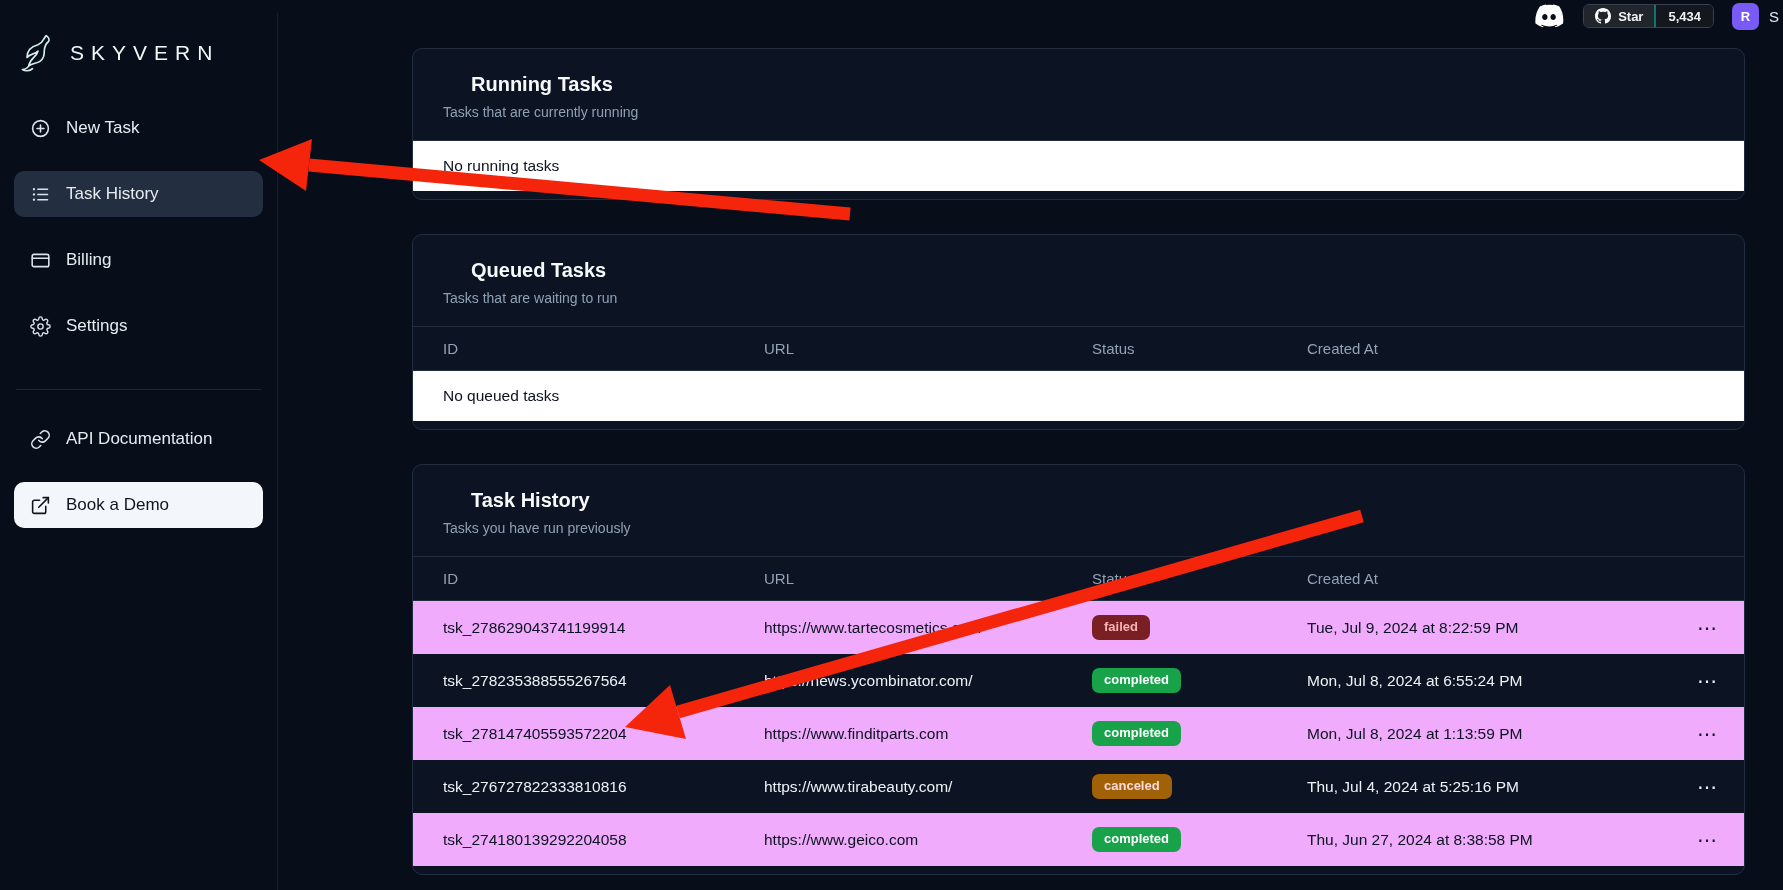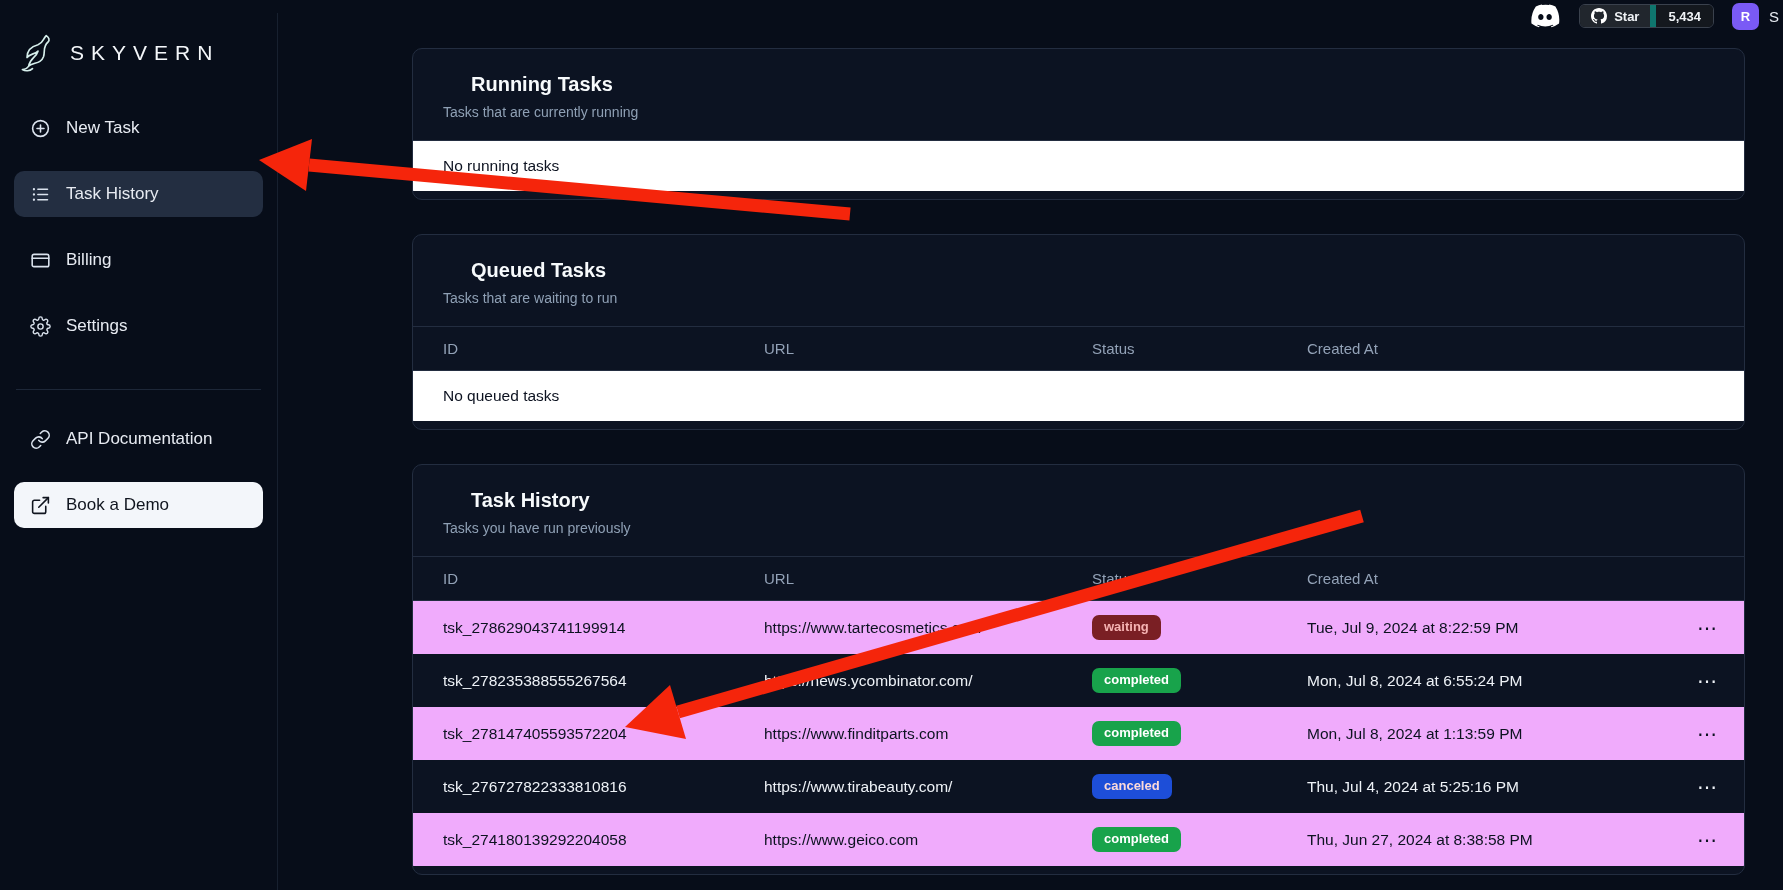--- a/index.html
+++ b/index.html
@@ -34,21 +34,21 @@
 
   
   .main { flex:1; display:flex; flex-direction:column; min-width:0; }
   .topbar {
     height:64px; display:flex; align-items:center; justify-content:flex-end;
     gap:18px; padding-right:4px;
   }
   .discord { width:32px; height:32px; display:flex; align-items:center; justify-content:center; cursor:pointer; }
   .gh-btn { display:flex; align-items:stretch; height:24px; border:1px solid #3a414d; border-radius:6px; overflow:hidden; cursor:pointer; }
   .gh-left { display:flex; align-items:center; gap:7px; padding:0 11px; background:#21262d; font-size:13px; font-weight:700; color:#f0f3f6; }
-  .gh-count { display:flex; align-items:center; padding:0 12px; background:#14181e; border-left:6px solid #0f766e; font-size:13px; font-weight:700; color:#f0f3f6; }
+  .gh-count { display:flex; align-items:center; padding:0 12px; background:#14181e; border-left:2px solid #0f766e; font-size:13px; font-weight:700; color:#f0f3f6; }
   .avatar {
     width:27px; height:27px; border-radius:7px; background:#7a5af5;
     display:flex; align-items:center; justify-content:center;
     font-size:13px; font-weight:700; color:#fff; cursor:pointer; flex:none;
   }
   .user-partial { font-size:15px; color:#e7ebf2; margin-left:-8px; }
 
   .content { padding:16px 38px 0 134px; }
 
   .card {
@@ -71,21 +71,21 @@
     background:#ffffff; color:#0c1220; min-height:50px;
     display:flex; align-items:center; padding-left:30px; font-size:15.5px;
   }
   .cell { overflow:hidden; white-space:nowrap; text-overflow:ellipsis; padding-right:14px; }
   .badge {
     display:inline-block; padding:4px 12px; border-radius:7px;
     font-size:13px; font-weight:700; line-height:1.25;
   }
   .badge-failed    { background:#7a1f24; color:#f6b3b3; }
   .badge-completed { background:#18a34b; color:#ffffff; }
-  .badge-canceled  { background:#1d4ed8; color:#fbdada; }
+  .badge-canceled  { background:#a16207; color:#fbdada; }
   .actions { text-align:center; font-size:20px; cursor:pointer; line-height:1; }
 
   .annotation-svg {
     position:absolute; left:0; top:0; width:1783px; height:890px;
     pointer-events:none; z-index:50;
   }
 </style>
 </head>
 <body>
 
@@ -210,21 +210,21 @@
           <div class="cell">ID</div>
           <div class="cell">URL</div>
           <div class="cell">Status</div>
           <div class="cell">Created At</div>
           <div></div>
         </div>
         <div>
             <div class="trow row-light">
     <div class="cell">tsk_278629043741199914</div>
     <div class="cell">https://www.tartecosmetics.com</div>
-    <div><span class="badge badge-failed">waiting</span></div>
+    <div><span class="badge badge-failed">failed</span></div>
     <div class="cell">Tue, Jul 9, 2024 at 8:22:59 PM</div>
     <div class="actions"><span>⋯</span></div>
   </div>
             <div class="trow row-dark">
     <div class="cell">tsk_278235388555267564</div>
     <div class="cell">https://news.ycombinator.com/</div>
     <div><span class="badge badge-completed">completed</span></div>
     <div class="cell">Mon, Jul 8, 2024 at 6:55:24 PM</div>
     <div class="actions"><span>⋯</span></div>
   </div>

